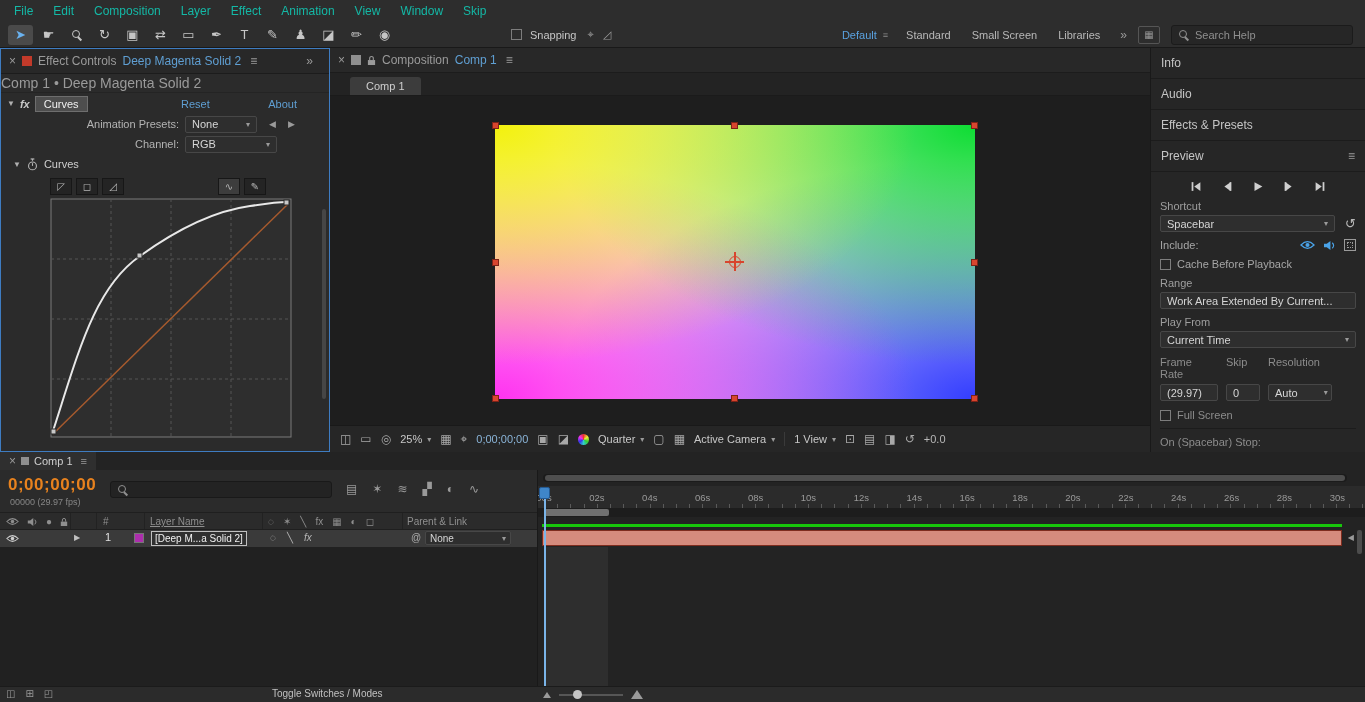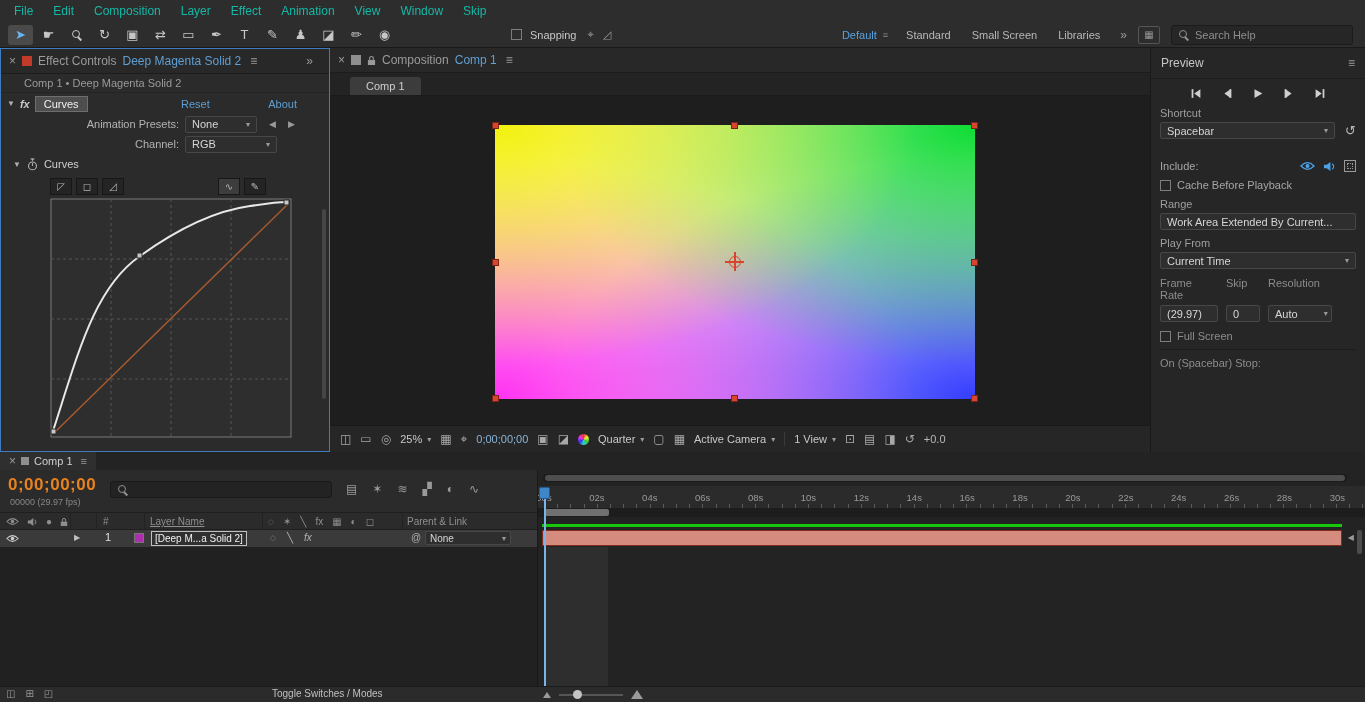--- a/index.html
+++ b/index.html
@@ -33,21 +33,21 @@
   .x{color:#9a9a9a;font-size:12px;}
   .chip{width:10px;height:10px;flex:none;}
   .tab-dim{color:#9a9a9a;}
   .tab-blue{color:#5f9fd3;}
   .hamb{color:#9a9a9a;margin-left:3px;}
   .dd{display:inline-flex;align-items:center;justify-content:space-between;gap:26px;background:#2e2e2e;border:1px solid #474747;border-radius:2px;height:17px;padding:0 6px;color:#d6d6d6;font-size:11px;box-sizing:border-box;white-space:nowrap;overflow:hidden;}
   .caret{font-size:8px;color:#9a9a9a;flex:none;}
   svg.i{display:block;}
   
   #ec{position:absolute;top:48px;left:0;width:330px;height:404px;background:#2b2b2b;border:1px solid #3e7cc1;box-sizing:border-box;overflow:hidden;}
-  .crumb{height:18px;line-height:18px;padding-left:23px;font-size:11px;color:#9a9a9a;border-bottom:1px solid #242424;}
+  .crumb{height:18px;line-height:18px;padding-left:0;font-size:14px;color:#9a9a9a;border-bottom:1px solid #242424;}
   .fxrow{position:relative;height:21px;display:flex;align-items:center;gap:5px;padding-left:6px;font-size:11px;}
   .tri{font-size:8px;color:#b0b0b0;flex:none;}
   .fxbadge{font-style:italic;font-weight:bold;color:#c8c8c8;}
   .fxname{background:#4e4e4e;border:1px solid #6e6e6e;padding:0 8px;height:14px;line-height:14px;color:#f0f0f0;}
   .link{color:#5f9fd3;}
   .lnk-reset{position:absolute;left:180px;}
   .lnk-about{position:absolute;right:32px;}
   .prow{height:20px;display:flex;align-items:center;font-size:11px;}
   .plabel{width:184px;text-align:right;color:#b4b4b4;padding-right:6px;box-sizing:border-box;flex:none;}
   .arr{color:#9a9a9a;font-size:9px;margin-left:12px;}
@@ -324,20 +324,34 @@
       </span>
       <span class="cicon">⊡</span>
       <span class="cicon">▤</span>
       <span class="cicon">◨</span>
       <span class="cicon">↺</span>
       <span>+0.0</span>
     </div>
   </div>
 
   <div id="right">
+    <div>
+
+        <div class="sec">
+          <span>Info</span>
+        </div>
+
+        <div class="sec">
+          <span>Audio</span>
+        </div>
+
+        <div class="sec">
+          <span>Effects &amp; Presets</span>
+        </div>
+      </div>
     <div class="sec">
       <span>Preview</span>
       <span class="hamb">≡</span>
     </div>
     <div class="pv">
       <div class="pv-controls">
         <span class="pbtn">
             <svg viewBox="0 0 16 12">
               <rect x="3" y="1" width="2" height="10"></rect>
               <path d="M13,1 L6,6 L13,11 Z"></path>
@@ -368,21 +382,21 @@
           </span>
       </div>
       <div class="lbl">Shortcut</div>
       <div class="rowf">
         <span class="dd full">
           <span>Spacebar</span>
           <span class="caret">▾</span>
         </span>
         <span class="reset-ic">↺</span>
       </div>
-      <div class="rowf" style="margin-top:21px;">
+      <div class="rowf" style="margin-top:7px;">
         <span>Include:</span>
         <span class="inc-icons">
           <svg class="i blue" width="15" height="10" viewBox="0 0 16 10">
             <path d="M1,5 Q8,-2 15,5 Q8,12 1,5 Z" fill="none" stroke="currentColor" stroke-width="1.3"></path>
             <circle cx="8" cy="5" r="2.2" fill="currentColor"></circle>
           </svg>
           <svg class="i blue" width="13" height="11" viewBox="0 0 14 12">
             <path d="M1,4 L4,4 L8,1 L8,11 L4,8 L1,8 Z" fill="currentColor"></path>
             <path d="M10,3 Q13,6 10,9" fill="none" stroke="currentColor" stroke-width="1.2"></path>
           </svg>

